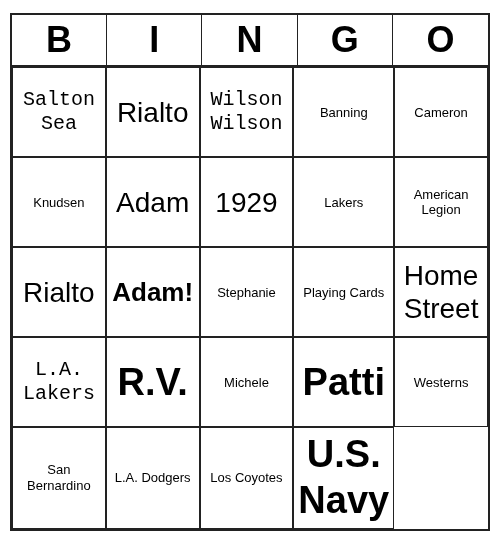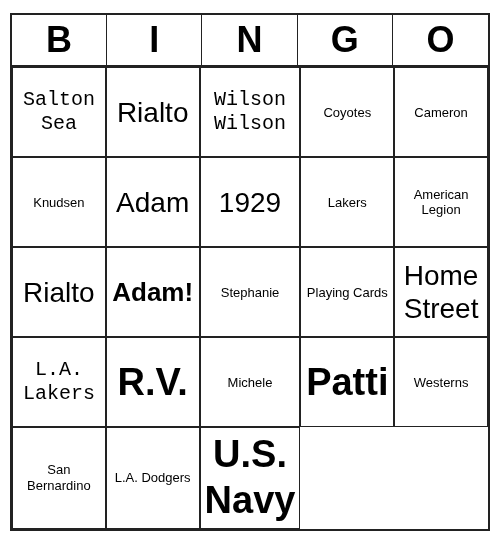--- a/index.html
+++ b/index.html
@@ -68,21 +68,21 @@
   <div class="cell medium-text">
         <span class="cell-text">Salton Sea</span>
       </div>
       <div class="cell large-text">
         <span class="cell-text">Rialto</span>
       </div>
       <div class="cell medium-text">
         <span class="cell-text">Wilson Wilson</span>
       </div>
       <div class="cell small-text">
-        <span class="cell-text">Coyotes</span>
+        <span class="cell-text">Banning</span>
       </div>
       <div class="cell small-text">
         <span class="cell-text">Cameron</span>
       </div>
       <div class="cell small-text">
         <span class="cell-text">Knudsen</span>
       </div>
       <div class="cell large-text">
         <span class="cell-text">Adam</span>
       </div>
@@ -124,17 +124,20 @@
       </div>
       <div class="cell small-text">
         <span class="cell-text">Westerns</span>
       </div>
       <div class="cell small-text">
         <span class="cell-text">San Bernardino</span>
       </div>
       <div class="cell small-text">
         <span class="cell-text">L.A. Dodgers</span>
       </div>
+      <div class="cell small-text">
+        <span class="cell-text">Los Coyotes</span>
+      </div>
       <div class="cell xlarge-text">
         <span class="cell-text">U.S. Navy</span>
       </div>
     </div>
 </div>
 
 </body></html>

